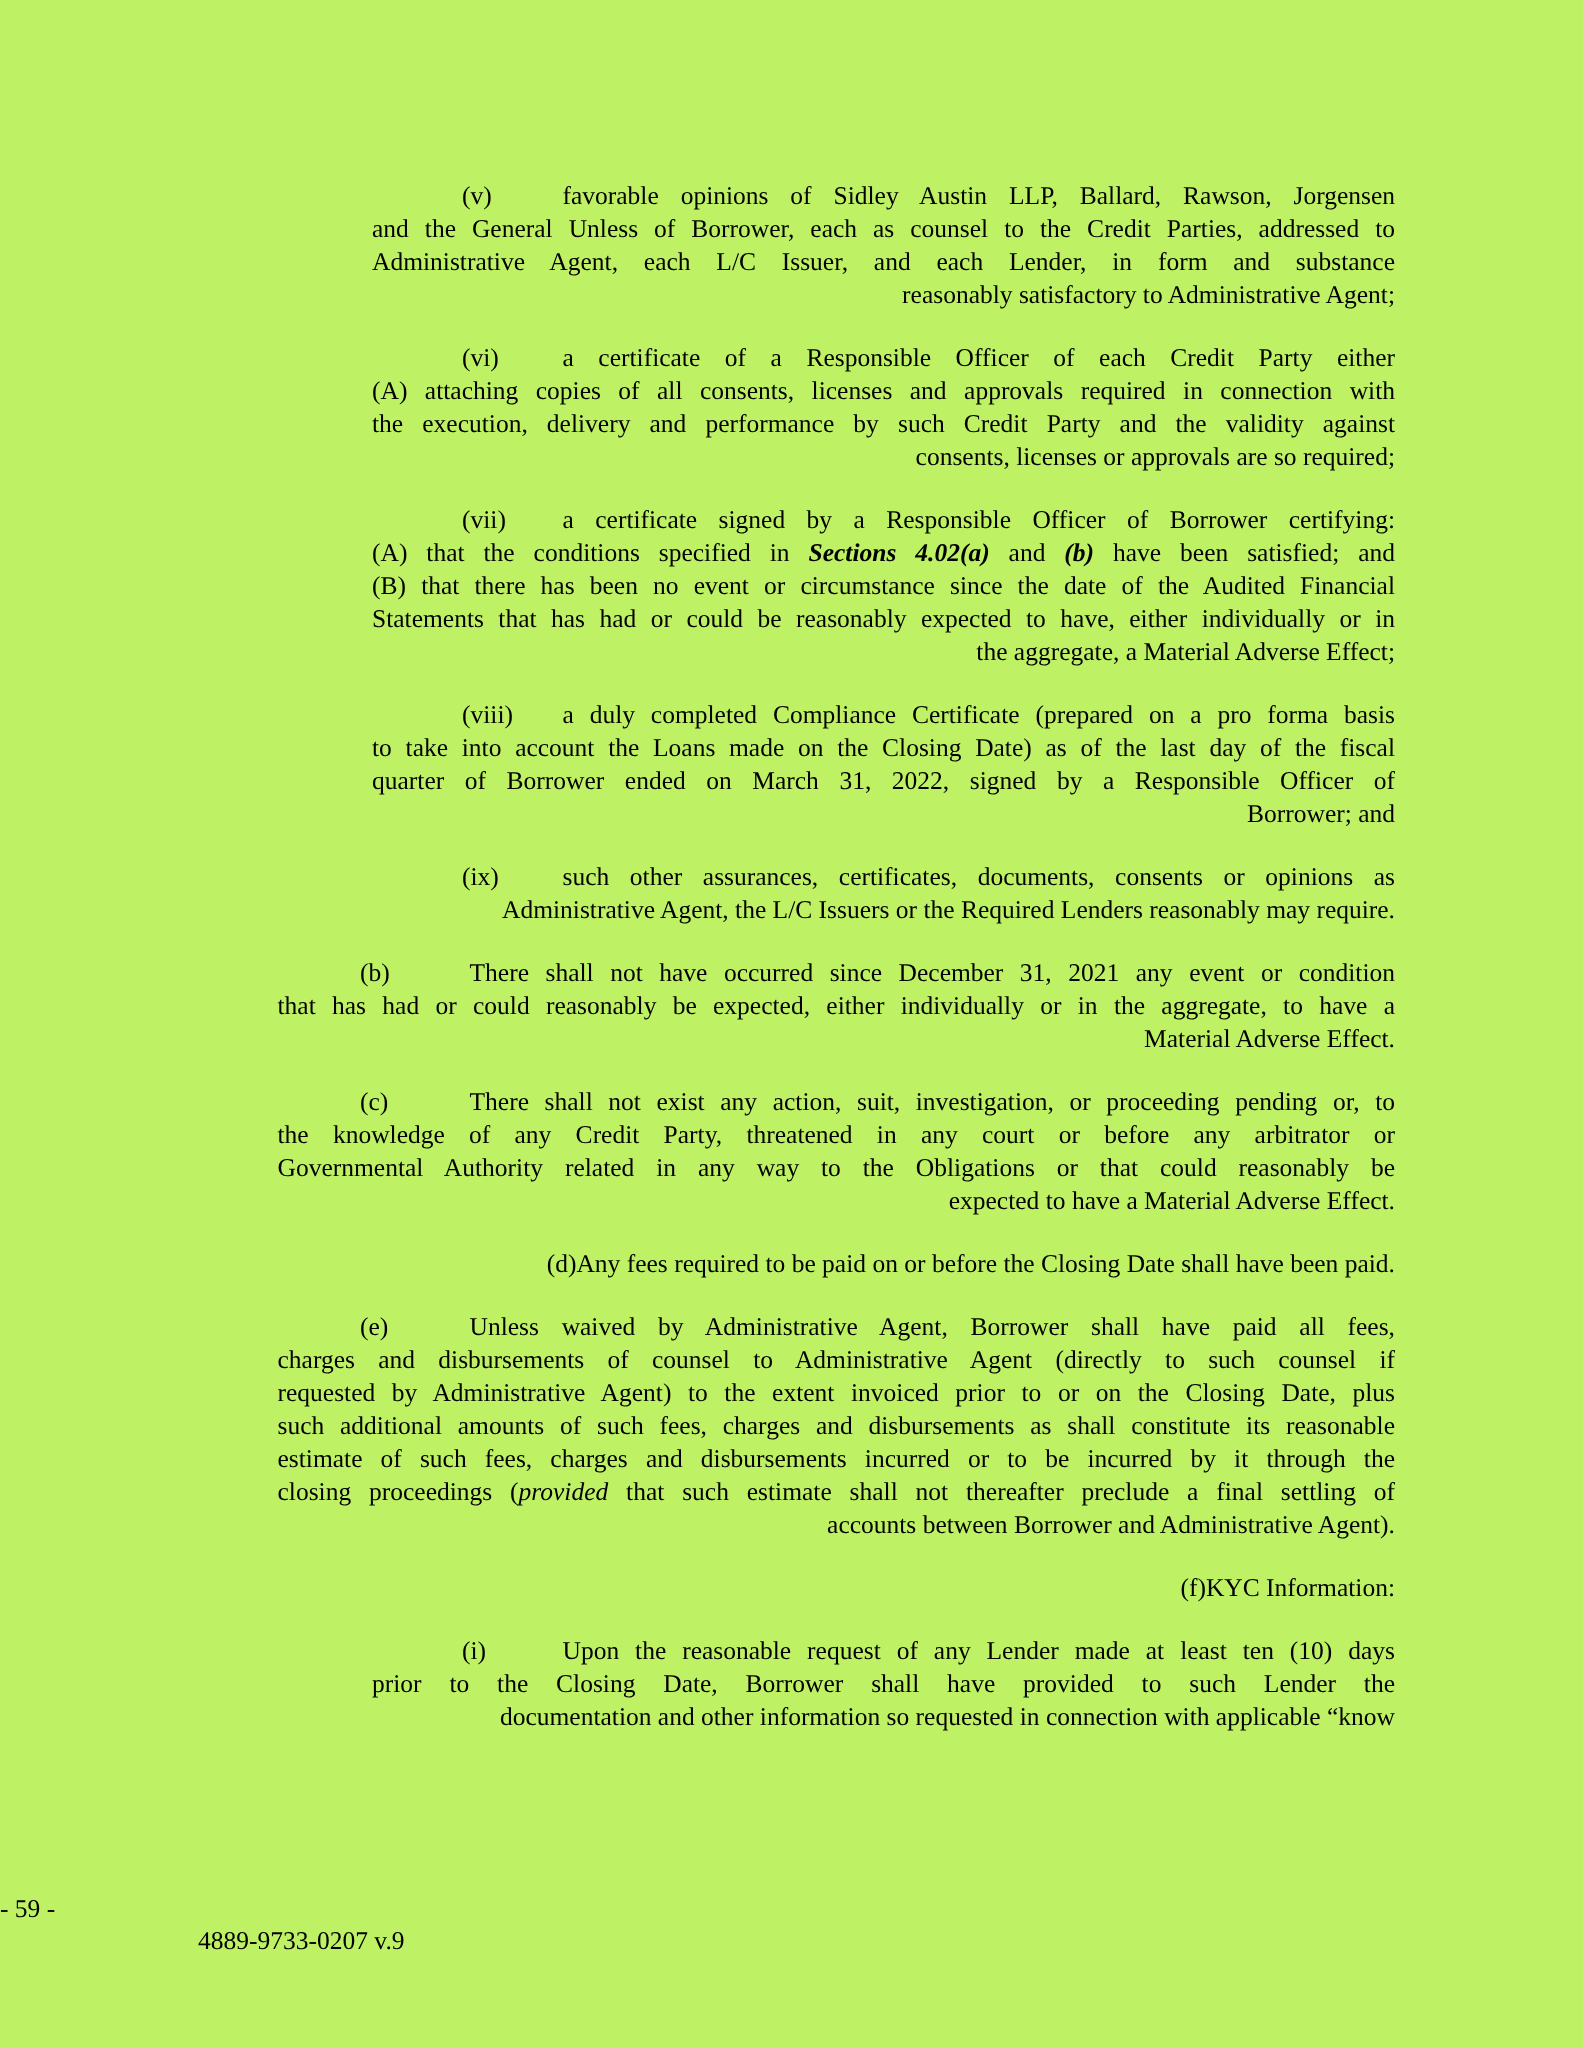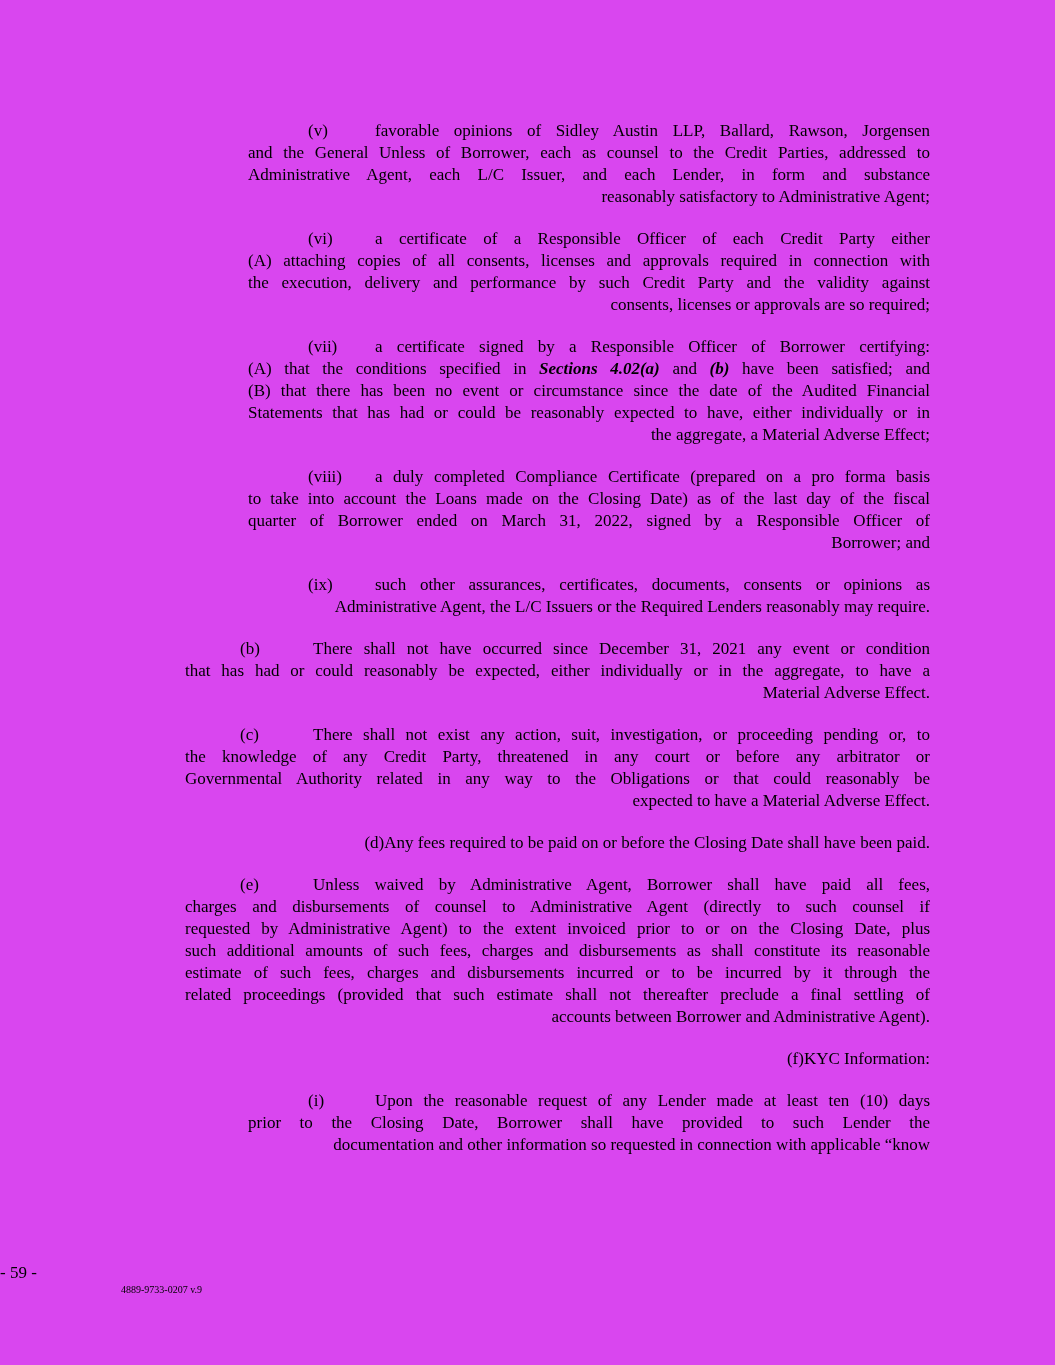--- a/index.html
+++ b/index.html
@@ -1,54 +1,54 @@
 <!DOCTYPE html>
 <html><head>
 <meta charset="utf-8">
 <style>
   * { margin: 0; padding: 0; box-sizing: border-box; }
   html, body { background: #ffffff; }
   .page {
     position: relative;
     width: 1055px;
     height: 1365px;
-    background: #d946ef;
+    background: #bef264;
     color: #000000;
     font-family: "Liberation Serif", "DejaVu Serif", serif;
     overflow: hidden;
   }
   .content {
     position: absolute;
     left: 185px;
     top: 120px;
     width: 745px;
     font-size: 17px;
     line-height: 22px;
   }
   .para { margin-bottom: 20px; }
   .para.sub { margin-left: 63px; }
   .line { text-align: right; }
   .line.just { text-align: justify; text-align-last: justify; }
   .plabel { display: inline-block; }
   .para.top .plabel { margin-left: 55px; width: 73px; }
   .para.sub .plabel { margin-left: 60px; width: 67px; }
   .bi { font-weight: bold; font-style: italic; }
-  .i  { }
+  .i  { font-style: italic; }
   .pagenum {
     position: absolute;
     top: 1263px;
     left: 0;
     width: 1040px;
     font-size: 17px;
   }
   .docid {
     position: absolute;
     top: 1284px;
-    left: 121px;
-    font-size: 10px;
+    left: 132px;
+    font-size: 17px;
   }
 </style>
 </head>
 <body>
 
 <div class="page">
   <div class="content" id="doc-body">
       <div class="para sub">
         <div class="line just"><span class="plabel">(v)</span><span>favorable opinions of Sidley Austin LLP, Ballard, Rawson, Jorgensen</span></div>
         <div class="line just"><span>and the General Unless of Borrower, each as counsel to the Credit Parties, addressed to</span></div>
@@ -91,21 +91,21 @@
       </div>
       <div class="para top">
         <div class="line"><span class="plabel">(d)</span><span>Any fees required to be paid on or before the Closing Date shall have been paid.</span></div>
       </div>
       <div class="para top">
         <div class="line just"><span class="plabel">(e)</span><span>Unless waived by Administrative Agent, Borrower shall have paid all fees,</span></div>
         <div class="line just"><span>charges and disbursements of counsel to Administrative Agent (directly to such counsel if</span></div>
         <div class="line just"><span>requested by Administrative Agent) to the extent invoiced prior to or on the Closing Date, plus</span></div>
         <div class="line just"><span>such additional amounts of such fees, charges and disbursements as shall constitute its reasonable</span></div>
         <div class="line just"><span>estimate of such fees, charges and disbursements incurred or to be incurred by it through the</span></div>
-        <div class="line just"><span>related proceedings (</span><span class="i">provided</span><span> that such estimate shall not thereafter preclude a final settling of</span></div>
+        <div class="line just"><span>closing proceedings (</span><span class="i">provided</span><span> that such estimate shall not thereafter preclude a final settling of</span></div>
         <div class="line"><span>accounts between Borrower and Administrative Agent).</span></div>
       </div>
       <div class="para top">
         <div class="line"><span class="plabel">(f)</span><span>KYC Information:</span></div>
       </div>
       <div class="para sub">
         <div class="line just"><span class="plabel">(i)</span><span>Upon the reasonable request of any Lender made at least ten (10) days</span></div>
         <div class="line just"><span>prior to the Closing Date, Borrower shall have provided to such Lender the</span></div>
         <div class="line"><span>documentation and other information so requested in connection with applicable “know</span></div>
       </div>

